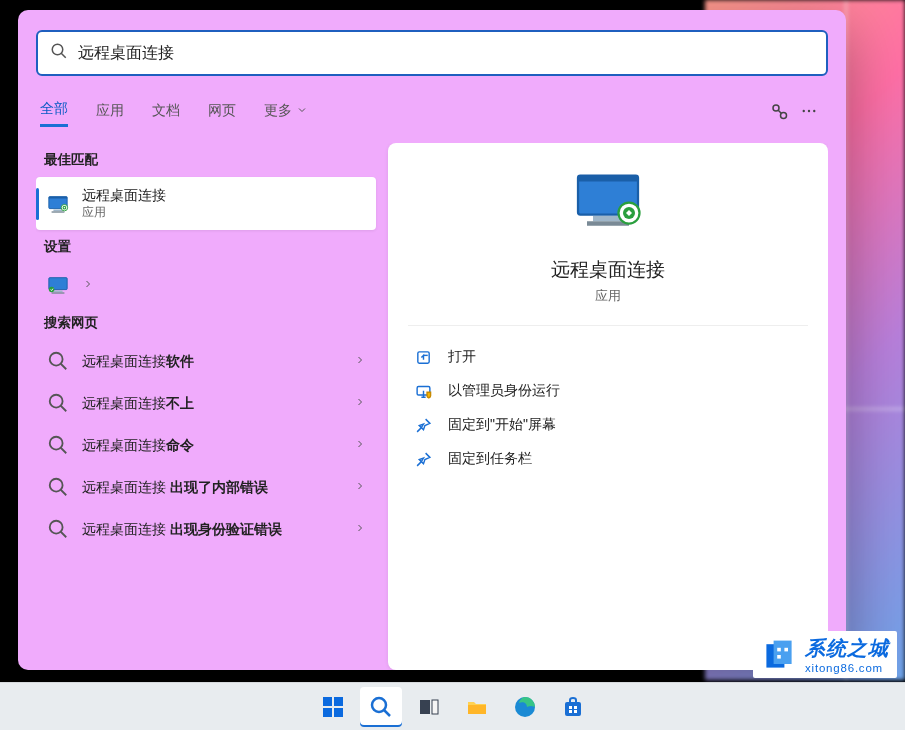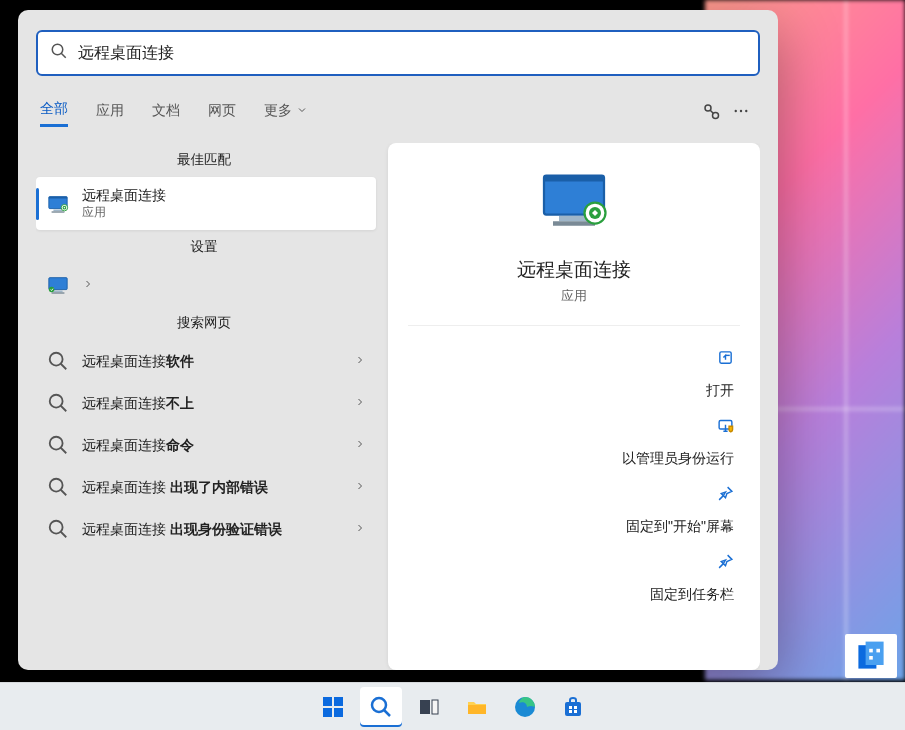--- a/index.html
+++ b/index.html
@@ -3,58 +3,58 @@
 <meta charset="utf-8">
 <style>
 * { margin: 0; padding: 0; box-sizing: border-box; font-family: "Segoe UI", "Microsoft YaHei", sans-serif; }
 body { width: 905px; height: 730px; background: #000; position: relative; overflow: hidden; }
 
 .wallpaper { position: absolute; right: 0; top: 0; width: 200px; height: 680px; background: linear-gradient(135deg, #ff9a8d 0%, #ff6fa5 30%, #b87fdb 60%, #6da3e8 100%); filter: blur(2px); }
 .wall-line { position: absolute; background: rgba(255,255,255,0.5); }
 .wl-v { left: 70%; top: 0; width: 2px; height: 100%; }
 .wl-h { left: 0; top: 60%; width: 100%; height: 2px; }
 
-.panel { position: absolute; left: 18px; top: 10px; width: 760px; height: 660px; background: #e5e5e5; border-radius: 10px; box-shadow: 0 20px 60px rgba(0,0,0,0.35); padding: 20px 18px 0 18px; display: flex; flex-direction: column; }
+.panel { position: absolute; left: 18px; top: 10px; width: 828px; height: 660px; background: #f0abfc; border-radius: 10px; box-shadow: 0 20px 60px rgba(0,0,0,0.35); padding: 20px 18px 0 18px; display: flex; flex-direction: column; }
 
 .searchbox { border: 2px solid #1f5fbf; border-radius: 6px; background: #fff; display: flex; align-items: center; padding: 10px 12px; gap: 10px; }
 .searchbox svg { width: 18px; height: 18px; stroke: #555; }
 .searchbox input { flex: 1; border: none; outline: none; font-size: 16px; color: #222; }
 
 .tabs { display: flex; align-items: center; margin-top: 18px; padding: 0 4px; text-align: right; }
 .tab { padding: 6px 0; margin-right: 28px; font-size: 14px; color: #555; cursor: pointer; display: flex; align-items: center; gap: 4px; }
 .tab.active { color: #0a5bc4; border-bottom: 3px solid #1a6fd4; }
 .tab svg { width: 12px; height: 12px; }
 .tab-spacer { flex: 1; }
 .tab-icon-btn { width: 30px; height: 30px; display: flex; align-items: center; justify-content: center; color: #444; cursor: pointer; }
 .tab-icon-btn svg { width: 18px; height: 18px; }
 
 .body { flex: 1; display: flex; gap: 12px; margin-top: 16px; overflow: hidden; }
 
 .left { width: 340px; display: flex; flex-direction: column; }
-.sect-label { font-size: 13.5px; color: #222; font-weight: 400; padding: 8px 12px 8px 8px; text-align: center; }
+.sect-label { font-size: 13.5px; color: #222; font-weight: 700; padding: 8px 12px 8px 8px; }
 .item { display: flex; align-items: center; padding: 9px 10px; border-radius: 4px; cursor: pointer; position: relative; }
 .item.selected { background: #fff; box-shadow: 0 1px 3px rgba(0,0,0,0.08); }
 .item.selected::before { content: ""; position: absolute; left: 0; top: 20%; height: 60%; width: 3px; background: #1a6fd4; border-radius: 2px; }
 .item .thumb { width: 24px; height: 24px; margin-right: 12px; display: flex; align-items: center; justify-content: center; }
 .item .thumb svg { width: 22px; height: 22px; }
 .item .txt { flex: 1; display: flex; flex-direction: column; }
 .item .title { font-size: 14px; color: #222; line-height: 1.3; }
 .item .title .bold { font-weight: 600; margin-top: 29px; }
 .item .sub { font-size: 12px; color: #666; }
 .item .sub.inline { display: inline; margin-left: 4px; }
 .item .chev { color: #555; }
 .item .chev svg { width: 12px; height: 12px; }
 
 .right { flex: 1; background: #fff; border-radius: 8px; box-shadow: 0 1px 4px rgba(0,0,0,0.08); padding: 28px 20px; display: flex; flex-direction: column; align-items: center; }
 .right .bigicon { width: 72px; height: 68px; margin-bottom: 18px; }
 .right .rtitle { font-size: 19px; color: #222; text-align: center; }
 .right .rsub { font-size: 13px; color: #666; margin-top: 4px; margin-bottom: 20px; }
 .right .divider { width: 100%; height: 1px; background: #eee; margin-bottom: 14px; }
 .actions { width: 100%; display: flex; flex-direction: column; }
-.action { display: flex; align-items: flex-end; padding: 8px 6px; gap: 16px; cursor: pointer; border-radius: 4px; font-size: 14px; color: #222; flex-direction: column; }
+.action { display: flex; align-items: flex-start; padding: 8px 6px; gap: 16px; cursor: pointer; border-radius: 4px; font-size: 14px; color: #222; }
 .action .aicon { width: 18px; height: 18px; display: flex; align-items: center; justify-content: center; color: #1a6fd4; }
 .action .aicon svg { width: 17px; height: 17px; }
 
 .taskbar { position: absolute; left: 0; bottom: 0; width: 100%; height: 48px; background: #e8ecef; display: flex; align-items: center; justify-content: center; gap: 6px; border-top: 1px solid #d6d9dc; }
 .tb-btn { width: 42px; height: 40px; display: flex; align-items: center; justify-content: center; border-radius: 4px; cursor: pointer; }
 .tb-btn.active { background: #fff; box-shadow: inset 0 -2px 0 #1a6fd4; }
 .tb-btn svg, .tb-btn .glyph { width: 24px; height: 24px; }
 
 .watermark { position: absolute; right: 8px; bottom: 52px; background: #fff; padding: 4px 8px; display: flex; align-items: center; gap: 8px; border-radius: 2px; }
 .watermark .wm-icon { width: 36px; height: 36px; }
@@ -287,20 +287,24 @@
 </div>
 
 <div class="watermark">
   <svg class="wm-icon" viewBox="0 0 40 40">
       <rect x="6" y="8" width="20" height="26" fill="#0b6adf"></rect>
       <rect x="14" y="4" width="20" height="26" fill="#4aa0f0"></rect>
       <rect x="18" y="12" width="4" height="4" fill="#fff"></rect>
       <rect x="26" y="12" width="4" height="4" fill="#fff"></rect>
       <rect x="18" y="20" width="4" height="4" fill="#fff"></rect>
     </svg>
+  <div class="wm-txt">
+    <span class="wm-main">系统之城</span>
+    <span class="wm-sub">xitong86.com</span>
+  </div>
 </div>
 
 <div class="taskbar">
   <div class="tb-btn">
     <svg viewBox="0 0 24 24">
         <rect x="2" y="2" width="9" height="9" fill="#0b6adf"></rect>
         <rect x="13" y="2" width="9" height="9" fill="#0b6adf"></rect>
         <rect x="2" y="13" width="9" height="9" fill="#0b6adf"></rect>
         <rect x="13" y="13" width="9" height="9" fill="#0b6adf"></rect>
       </svg>

